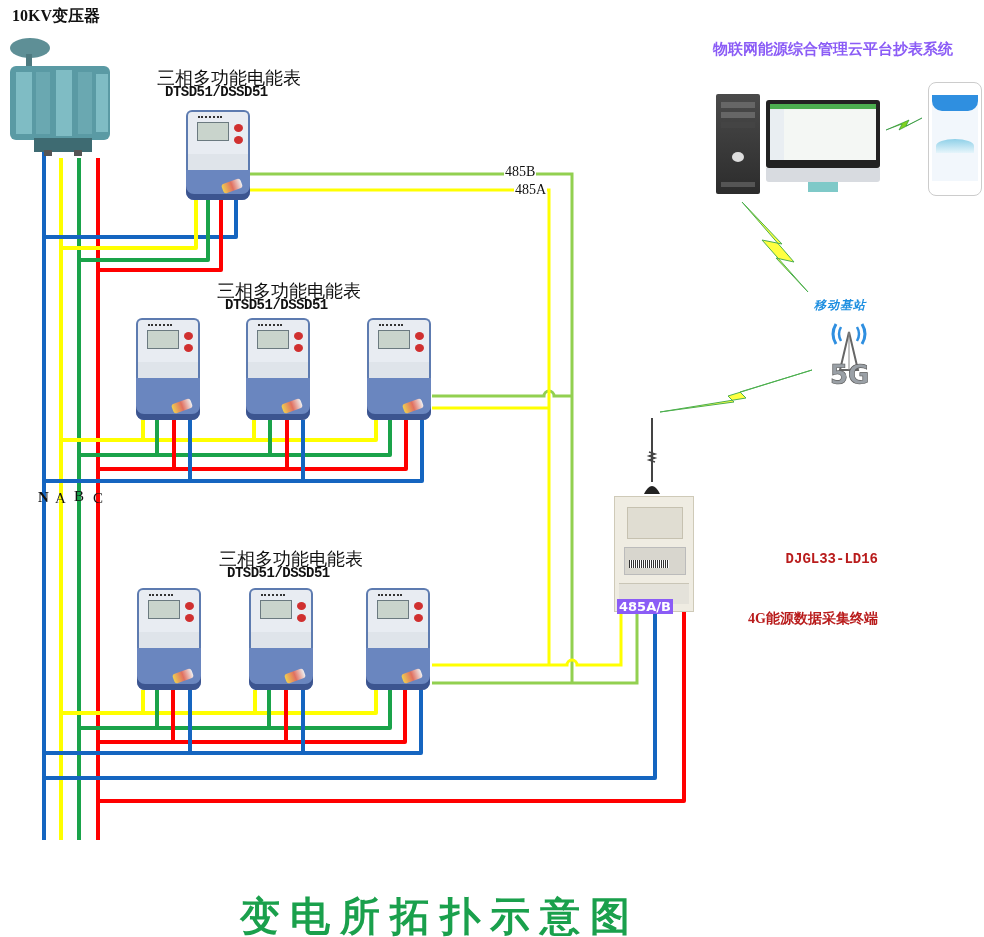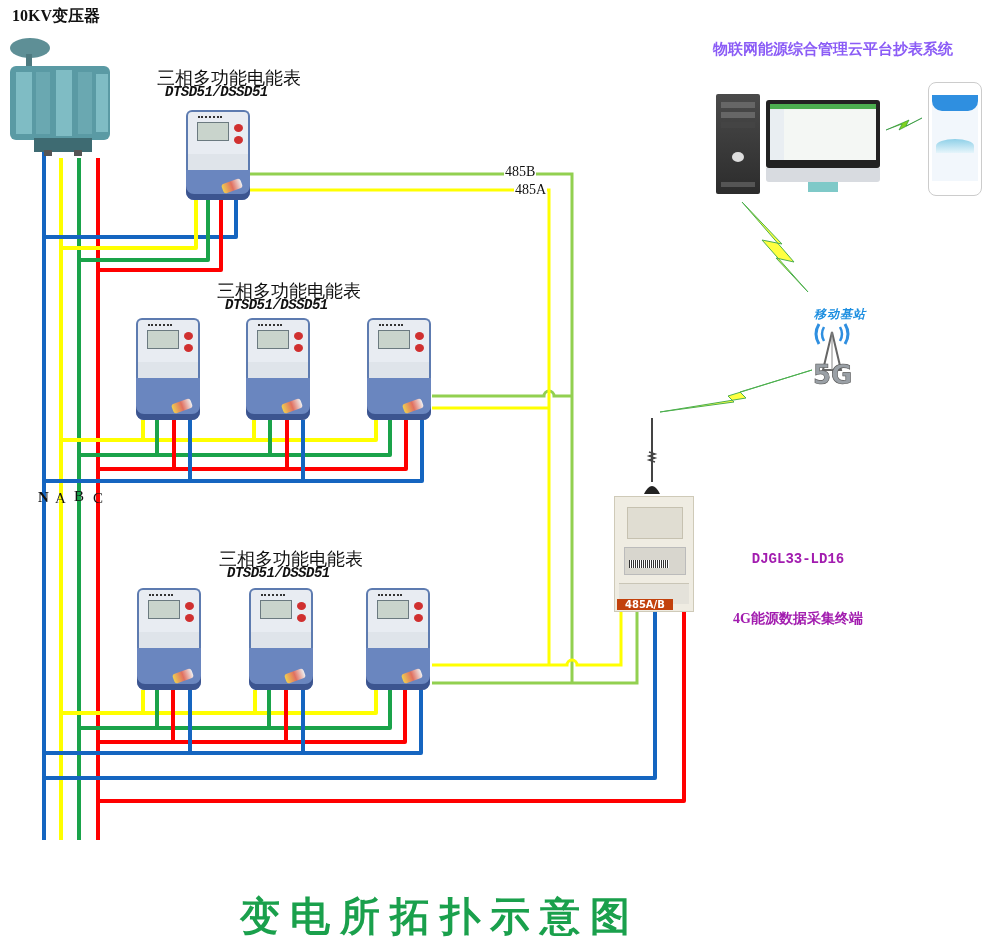--- a/index.html
+++ b/index.html
@@ -1,24 +1,24 @@
 <!DOCTYPE html>
 <html><head>
 <meta charset="utf-8">
 <style>
   html, body { margin:0; padding:0; background:#ffffff; }
   body { width:984px; height:937px; position:relative; overflow:hidden; font-family:"DejaVu Serif", serif; }
   #wires { position:absolute; left:0; top:0; width:984px; height:937px; }
   .lbl { position:absolute; white-space:nowrap; color:#111; }
   .meter-title { font-family:"DejaVu Sans", sans-serif; font-size:18px; }
-  .meter-model { font-family:"Liberation Mono", monospace; font-size:14px; font-weight:bold; letter-spacing:-0.5px;font-style:italic; }
+  .meter-model { font-family:"Liberation Mono", monospace; font-size:14px; font-weight:bold; letter-spacing:-0.5px; }
   .phase-lbl { font-family:"Liberation Serif", serif; font-size:15px; }
   .bus-lbl { font-family:"Liberation Serif", serif; font-size:14px; background:#fff; padding:0 1px; }
   .cloud-title { font-family:"DejaVu Sans", sans-serif; font-size:15px; font-weight:bold; color:#8b5cf6; }
-  .term-lbl { font-family:"Liberation Mono", monospace; font-size:14px; color:#a21caf; font-weight:bold; text-align:center; line-height:16px; }
+  .term-lbl { font-family:"Liberation Mono", monospace; font-size:14px; color:#b91c1c; font-weight:bold; text-align:right; line-height:16px; }
   .base-lbl { font-family:"DejaVu Sans", sans-serif; font-size:12px; font-weight:bold; font-style:italic; color:#1c8ee0; letter-spacing:1px; }
   .main-title { font-family:"DejaVu Serif", serif; font-size:40px; font-weight:bold; color:#1aa04c; letter-spacing:10px; }
   .transformer-title { font-family:"Liberation Serif", serif; font-size:16px; font-weight:bold; }
 
   
   .meter { position:absolute; width:64px; height:102px; }
   .meter .top { position:absolute; left:0; top:0; width:64px; height:44px; background:#e8ecf2; border:2px solid #5d7bb0; border-bottom:none; border-radius:6px 6px 0 0; box-sizing:border-box; }
   .meter .lcd { position:absolute; left:9px; top:10px; width:30px; height:17px; background:#c9d4cc; border:1px solid #6b7a80; }
   .meter .btn { position:absolute; left:46px; width:9px; height:8px; background:#d03030; border-radius:50%; }
   .meter .leds { position:absolute; left:10px; top:4px; width:24px; height:3px; border-top:2px dotted #333; }
@@ -27,42 +27,42 @@
   .meter .logo { position:absolute; right:8px; bottom:9px; width:20px; height:10px; background:linear-gradient(90deg,#f0d050,#e07060,#f0f0f0); border-radius:3px; transform:rotate(-20deg); }
 
   
   #transformer { position:absolute; left:4px; top:30px; width:108px; height:132px; }
   
   #terminal { position:absolute; left:614px; top:496px; width:78px; height:114px; background:#efece2; border:1px solid #cfcab8; }
   #terminal .panel { position:absolute; left:12px; top:10px; width:54px; height:30px; background:#e0ddd2; border:1px solid #c6c1b0; }
   #terminal .win { position:absolute; left:9px; top:50px; width:60px; height:26px; background:#d8d6ce; border:1px solid #bbb; }
   #terminal .barcode { position:absolute; left:14px; top:63px; width:40px; height:8px; background:repeating-linear-gradient(90deg,#333 0 1px,#fff 1px 2px); }
   #terminal .block { position:absolute; left:4px; top:86px; width:70px; height:20px; background:#e4e2da; border-top:1px solid #c9c5b6; }
-  #terminal .tag { position:absolute; left:2px; top:102px; background:#c2410c; color:#fff; font-family:"DejaVu Sans", sans-serif; font-size:10px; font-weight:bold; padding:0 8px; }
+  #terminal .tag { position:absolute; left:2px; top:102px; background:#8b5cf6; color:#fff; font-family:"DejaVu Sans", sans-serif; font-size:13px; font-weight:bold; padding:0 2px; }
 
   
   #server { position:absolute; left:716px; top:94px; width:44px; height:100px; background:linear-gradient(180deg,#4a4a4a,#2c2c2c); border-radius:2px; }
   #server .bay { position:absolute; left:5px; width:34px; height:6px; background:#666; }
   #server .badge { position:absolute; left:16px; top:58px; width:12px; height:10px; border-radius:50%; background:#ddd; }
   #monitor { position:absolute; left:766px; top:100px; width:114px; height:92px; }
   #monitor .scr { position:absolute; left:0; top:0; width:114px; height:68px; background:#222; border-radius:3px; }
   #monitor .app { position:absolute; left:4px; top:4px; width:106px; height:56px; background:#f4f7f4; }
   #monitor .bar { position:absolute; left:0; top:0; width:106px; height:5px; background:#4caf50; }
   #monitor .side { position:absolute; left:0; top:5px; width:14px; height:51px; background:#e9eef2; }
   #monitor .chin { position:absolute; left:0; top:68px; width:114px; height:14px; background:#d8dbe0; border-radius:0 0 3px 3px; }
   #monitor .stand { position:absolute; left:42px; top:82px; width:30px; height:10px; background:#7fc9c8; }
   #phone { position:absolute; left:928px; top:82px; width:52px; height:112px; background:#fff; border:1px solid #ccc; border-radius:8px; }
   #phone .scr { position:absolute; left:3px; top:12px; width:46px; height:86px; background:#f2f7fc; }
   #phone .head { position:absolute; left:0; top:0; width:46px; height:16px; background:#2f8fe0; border-radius:0 0 10px 10px; }
   #phone .wave { position:absolute; left:4px; top:44px; width:38px; height:14px; background:linear-gradient(180deg,#8fd0e8,#e6f5fb); border-radius:50% 50% 0 0; }
 
   
   #antenna { position:absolute; left:640px; top:416px; width:24px; height:82px; }
   
-  #basestation { position:absolute; left:809px; top:318px; width:46px; height:70px; }
+  #basestation { position:absolute; left:826px; top:318px; width:46px; height:70px; }
 </style>
 </head>
 <body>
 
 <svg id="wires" viewBox="0 0 984 937">
   <g fill="none" stroke-width="4" stroke-linejoin="round">
 
     <line x1="44" y1="150" x2="44" y2="840" stroke="#1565c0"></line>
     <line x1="61" y1="158" x2="61" y2="840" stroke="#ffff00"></line>
     <line x1="79" y1="158" x2="79" y2="840" stroke="#1aa34a"></line>
@@ -252,21 +252,21 @@
   <div class="win"></div>
   <div class="barcode"></div>
   <div class="block"></div>
   <div class="tag">485A/B</div>
 </div>
 <div class="lbl term-lbl" style="left:718px; top:551px; width:160px;">
   <div>DJGL33-LD16</div>
   <div style="font-family:Liberation Serif, serif; font-size:14px;margin-top:44px;">4G能源数据采集终端</div>
 </div>
 
-<div class="lbl base-lbl" style="left:814px; top:306px;">移动基站</div>
+<div class="lbl base-lbl" style="left:814px; top:297px;">移动基站</div>
 <div id="basestation">
   <svg width="46" height="70" viewBox="0 0 46 70">
     <path d="M10,6 Q4,16 10,26" stroke="#2f8fe0" stroke-width="3" fill="none"></path>
     <path d="M15,9 Q11,16 15,23" stroke="#2f8fe0" stroke-width="2.5" fill="none"></path>
     <path d="M36,6 Q42,16 36,26" stroke="#2f8fe0" stroke-width="3" fill="none"></path>
     <path d="M31,9 Q35,16 31,23" stroke="#2f8fe0" stroke-width="2.5" fill="none"></path>
     <polygon points="23,14 14,52 32,52" fill="none" stroke="#666" stroke-width="2"></polygon>
     <line x1="23" y1="14" x2="23" y2="52" stroke="#888" stroke-width="1"></line>
     <text x="4" y="66" font-family="DejaVu Sans, sans-serif" font-size="26" font-weight="bold" fill="#9aa0a6" stroke="#555" stroke-width="0.6">5G</text>
   </svg>

